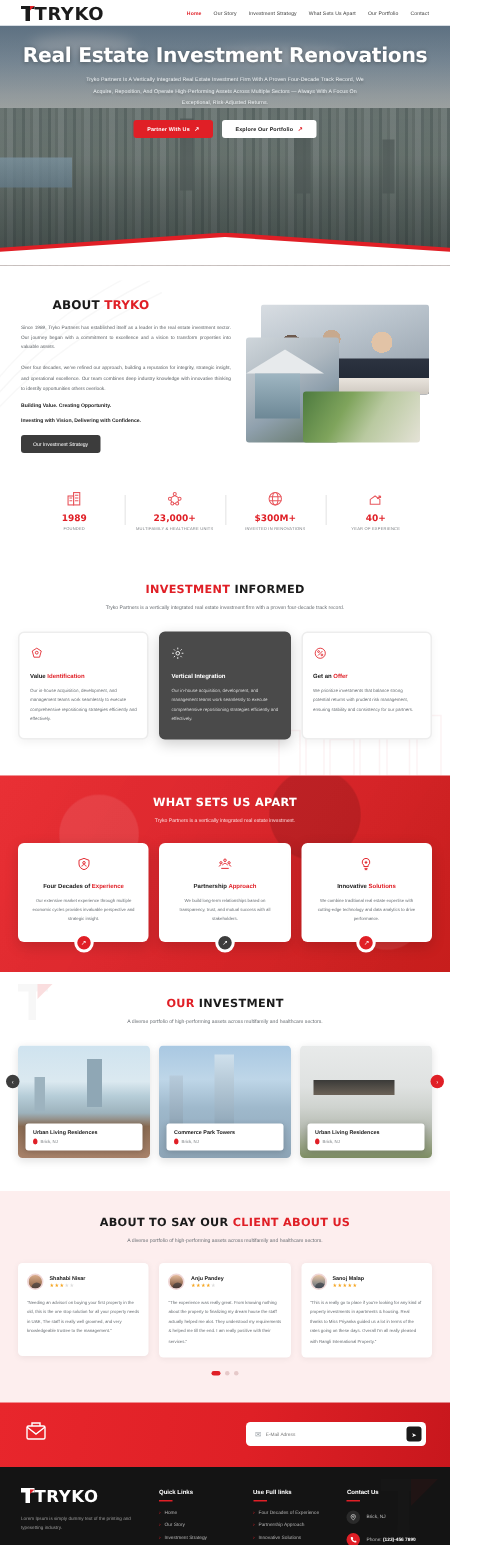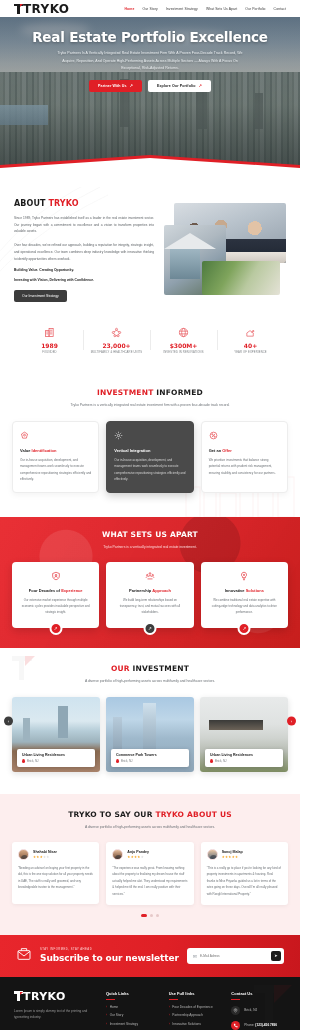--- a/index.html
+++ b/index.html
@@ -111,20 +111,21 @@
   
   .about{position:relative;width:300px;padding:22px 0 10px;background:#fff;overflow:hidden;}
   .about-bg-lines{
     position:absolute;left:-10px;top:10px;width:120px;height:110px;opacity:.5;
   }
   .about-inner{display:flex;gap:10px;padding:0 14px;position:relative;z-index:3;}
   .about-left{width:140px;}
   .about-title{
     font-size:8px;font-weight:bold;color:#1b1b1b;letter-spacing:.1px;
     font-family:"DejaVu Sans", sans-serif;
+    margin-left:21px;
   }
   .about-title .hl{color:#e01f26;}
   .about-p{
     margin-top:7px;font-size:3.2px;line-height:2.1;color:#5a5f63;text-align:justify;
   }
   .about-strong{margin-top:6px;font-size:3.4px;font-weight:bold;color:#1b1b1b;}
   .about-btn{
     margin-top:8px;display:inline-block;background:#3c3c3c;color:#fff;
     font-size:3.4px;padding:4px 8px;border-radius:2px;border:none;cursor:pointer;
   }
@@ -381,21 +382,21 @@
     <div class="hero-cloud" style="left:20px;top:6px;width:70px;height:14px;"></div>
     <div class="hero-cloud" style="left:140px;top:14px;width:90px;height:12px;"></div>
     <div class="hero-city"></div>
     <div class="hero-water"></div>
     <div class="hero-build" style="left:120px;top:62px;width:9px;height:48px;"></div>
     <div class="hero-build" style="left:196px;top:70px;width:11px;height:42px;"></div>
     <div class="hero-build" style="left:255px;top:76px;width:8px;height:36px;"></div>
     <div class="hero-overlay"></div>
 
     <div class="hero-content">
-      <div class="hero-title">Real Estate Portfolio Excellence</div>
+      <div class="hero-title">Real Estate Investment Renovations</div>
       <div class="hero-sub">Tryko Partners Is A Vertically Integrated Real Estate Investment Firm With A Proven Four-Decade Track Record, We Acquire, Reposition, And Operate High-Performing Assets Across Multiple Sectors — Always With A Focus On Exceptional, Risk-Adjusted Returns.</div>
       <div class="hero-btns">
         <button class="btn btn-red">
           <span>Partner With Us</span>
           <span class="arrow">↗</span>
         </button>
         <button class="btn btn-white">
           <span>Explore Our Portfolio</span>
           <span class="arrow">↗</span>
         </button>
@@ -643,21 +644,21 @@
             <span class="pin"></span>
             <span>Brick, NJ</span>
           </div>
         </div>
       </div>
     </div>
   </div>
 
   <div class="testi">
     <div class="sec-title">
-      <span>TRYKO TO SAY OUR </span><span class="hl">TRYKO ABOUT US</span>
+      <span>ABOUT TO SAY OUR </span><span class="hl">CLIENT ABOUT US</span>
     </div>
     <div class="sec-sub">A diverse portfolio of high-performing assets across multifamily and healthcare sectors.</div>
     <div class="tcards">
       <div class="tcard">
         <div class="thead">
           <div class="tavatar av1"></div>
           <div>
             <div class="tname">Shahabi Nisar</div>
             <div class="tstars">★★★<span class="off">★★</span></div>
           </div>
@@ -692,24 +693,20 @@
     </div>
   </div>
 
   <div class="news">
     <div class="news-icon">
       <svg width="16" height="16" viewBox="0 0 24 24" fill="none" stroke="currentColor" stroke-width="1.4">
         <rect x="3" y="7" width="18" height="13" rx="1.5"></rect>
           <path d="M3 8l9 7 9-7"></path>
           <path d="M8 7V4h8v3"></path>
       </svg>
-    </div>
-    <div class="news-txt">
-      <div class="news-kicker">STAY INFORMED, STAY AHEAD</div>
-      <div class="news-title">Subscribe to our newsletter</div>
     </div>
     <div class="news-form">
       <span class="mail">✉</span>
       <input class="news-input" type="text" placeholder="E-Mail Adress" style="">
       <button class="news-send">➤</button>
     </div>
   </div>
 
   <div class="footer">
     <svg class="f-watermark" viewBox="0 0 42 46">

